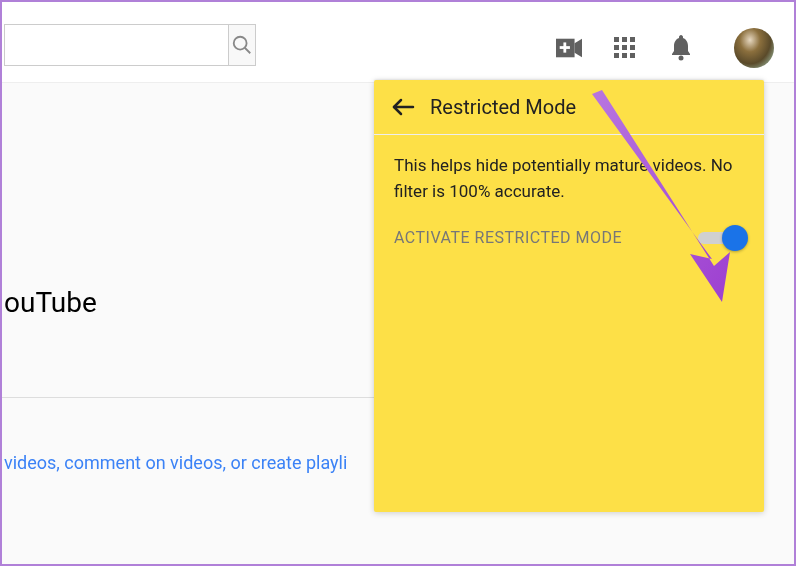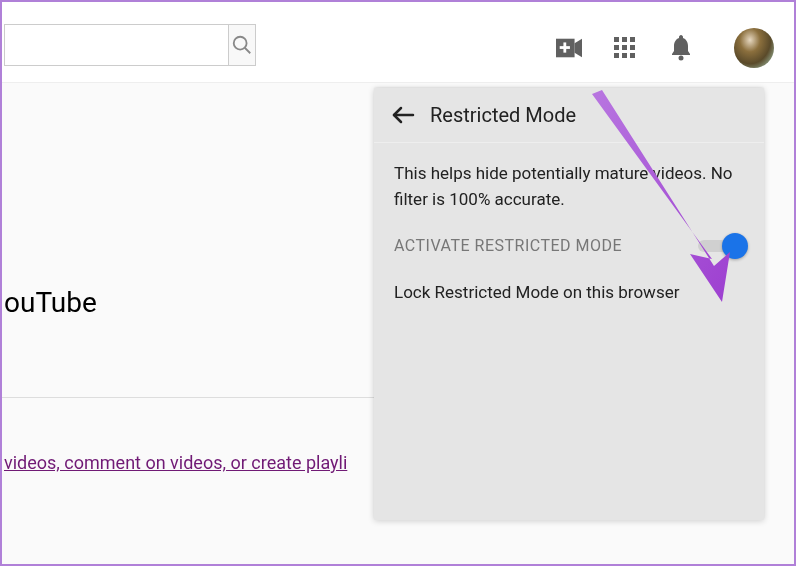--- a/index.html
+++ b/index.html
@@ -90,30 +90,29 @@
     top: 395px;
     left: 0;
     width: 380px;
     border-top: 1px solid #ddd;
   }
   .sub-text {
     position: absolute;
     top: 450px;
     left: 2px;
     font-size: 18px;
-    color: #701a75;
-    text-decoration: underline;
+    color: #3b82f6;
   }
   .panel {
     position: absolute;
-    top: 86px;
+    top: 78px;
     right: 30px;
     width: 390px;
     height: 432px;
-    background: #e5e5e5;
+    background: #fde047;
     box-shadow: 0 1px 6px rgba(0,0,0,0.18), 0 -1px 2px rgba(0,0,0,0.06);
     border-radius: 2px;
     display: flex;
     flex-direction: column;
   }
   .panel-header {
     display: flex;
     align-items: center;
     padding: 14px 16px;
     border-bottom: 1px solid #eee;
@@ -246,21 +245,20 @@
   </div>
   <div class="panel-body">
     <div>This helps hide potentially mature videos. No filter is 100% accurate.</div>
     <div class="toggle-row">
       <div class="toggle-label">ACTIVATE RESTRICTED MODE</div>
       <div class="toggle">
         <div class="toggle-track"></div>
         <div class="toggle-knob"></div>
       </div>
     </div>
-    <div class="lock-link">Lock Restricted Mode on this browser</div>
   </div>
 </div>
 
 <svg class="arrow-annotation" width="200" height="230" viewBox="0 0 200 230">
   <defs>
     <linearGradient id="ag" x1="0" y1="0" x2="1" y2="1">
       <stop offset="0%" stop-color="#b876e0"></stop>
       <stop offset="100%" stop-color="#9d3fd0"></stop>
     </linearGradient>
   </defs>

